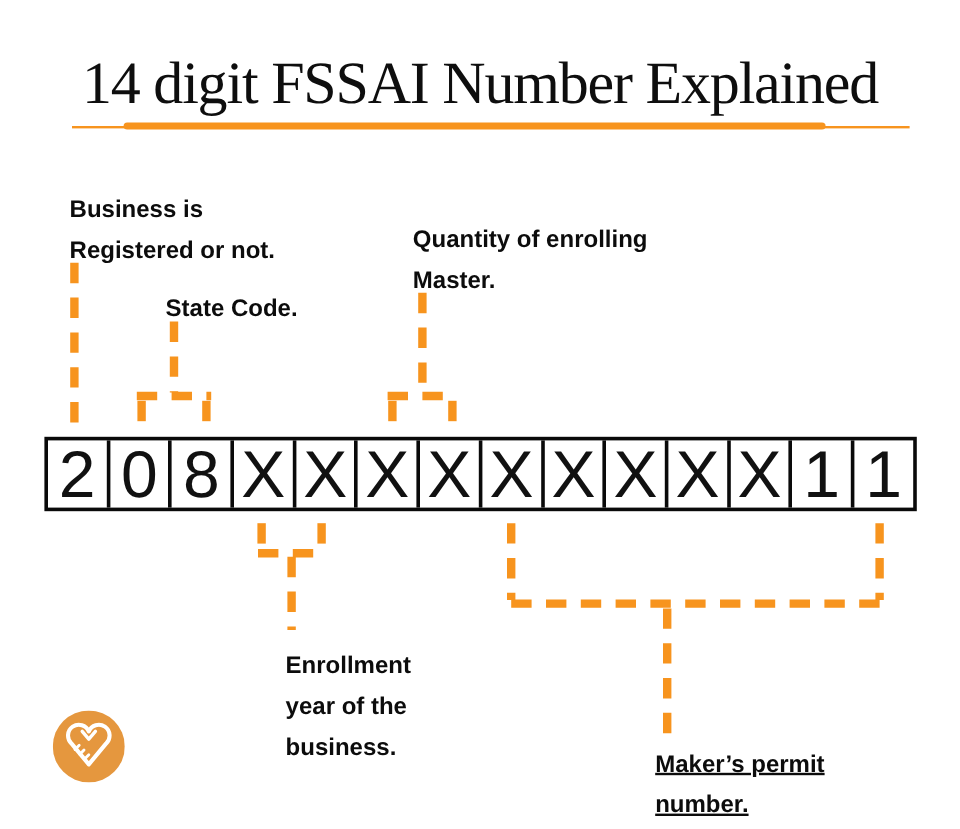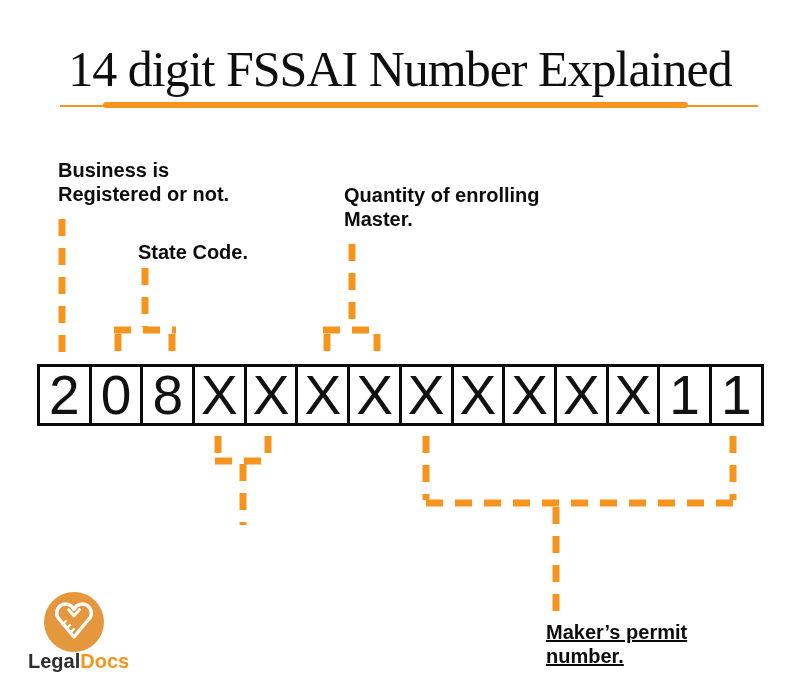--- a/index.html
+++ b/index.html
@@ -24,21 +24,21 @@
     background:#F7941E;
   }
   .underline-thick{
     position:absolute;left:103px;top:102px;width:585px;height:6px;
     background:#F7941E;border-radius:3px;
   }
   
   .label{
     position:absolute;
     font-family:"Liberation Sans","DejaVu Sans",sans-serif;
-    font-weight:700;font-size:20px;line-height:24px;color:#0c0c0c;
+    font-weight:700;font-size:20px;line-height:34px;color:#0c0c0c;
     white-space:pre-line;
   }
   #label-registered{left:58px;top:158px;}
   #label-state{left:138px;top:240px;}
   #label-quantity{left:344px;top:183px;}
   #label-enrollment{left:238px;top:538px;}
   #label-maker{left:546px;top:620px;text-decoration:underline;}
   
   .digit-row{
     position:absolute;left:37px;top:364px;
@@ -73,20 +73,23 @@
 
   <div class="title">14 digit FSSAI Number Explained</div>
   <div class="underline-thin"></div>
   <div class="underline-thick"></div>
 
   <div class="label" id="label-registered">Business is
 Registered or not.</div>
   <div class="label" id="label-quantity">Quantity of enrolling
 Master.</div>
   <div class="label" id="label-state">State Code.</div>
+  <div class="label" id="label-enrollment">Enrollment
+year of the
+business.</div>
   <div class="label" id="label-maker">Maker’s permit
 number.</div>
 
   <svg id="connectors" viewBox="0 0 800 691" xmlns="http://www.w3.org/2000/svg">
     <g fill="none" stroke-width="7" stroke-dasharray="17 12" stroke="#F7941E">
 
       <g>
         <line x1="62" y1="219" x2="62" y2="357"></line>
       </g>
 
@@ -138,15 +141,14 @@
     </div>
 
   <svg class="logo" viewBox="0 0 60 60" xmlns="http://www.w3.org/2000/svg">
     <circle cx="30" cy="30" r="30" fill="#E5973E"></circle>
     <g stroke="#ffffff" fill="none" stroke-linecap="round" stroke-linejoin="round">
       <path d="M30 45 L15.5 27.5 A9 9 0 1 1 30 17.5 A9 9 0 1 1 44.5 27.5 Z" stroke-width="3.4"></path>
       <path d="M24.5 17.5 L30 24 L35.5 17.5" stroke-width="2.8"></path>
       <path d="M22 29 l-3.5 3.5 M26 33 l-3.5 3.5 M30 37 l-3.5 3.5" stroke-width="2.4"></path>
     </g>
   </svg>
-  <div class="brand"><span class="black">Legal</span><span class="orange">Docs</span></div>
 
 </div>
 
 </body></html>

